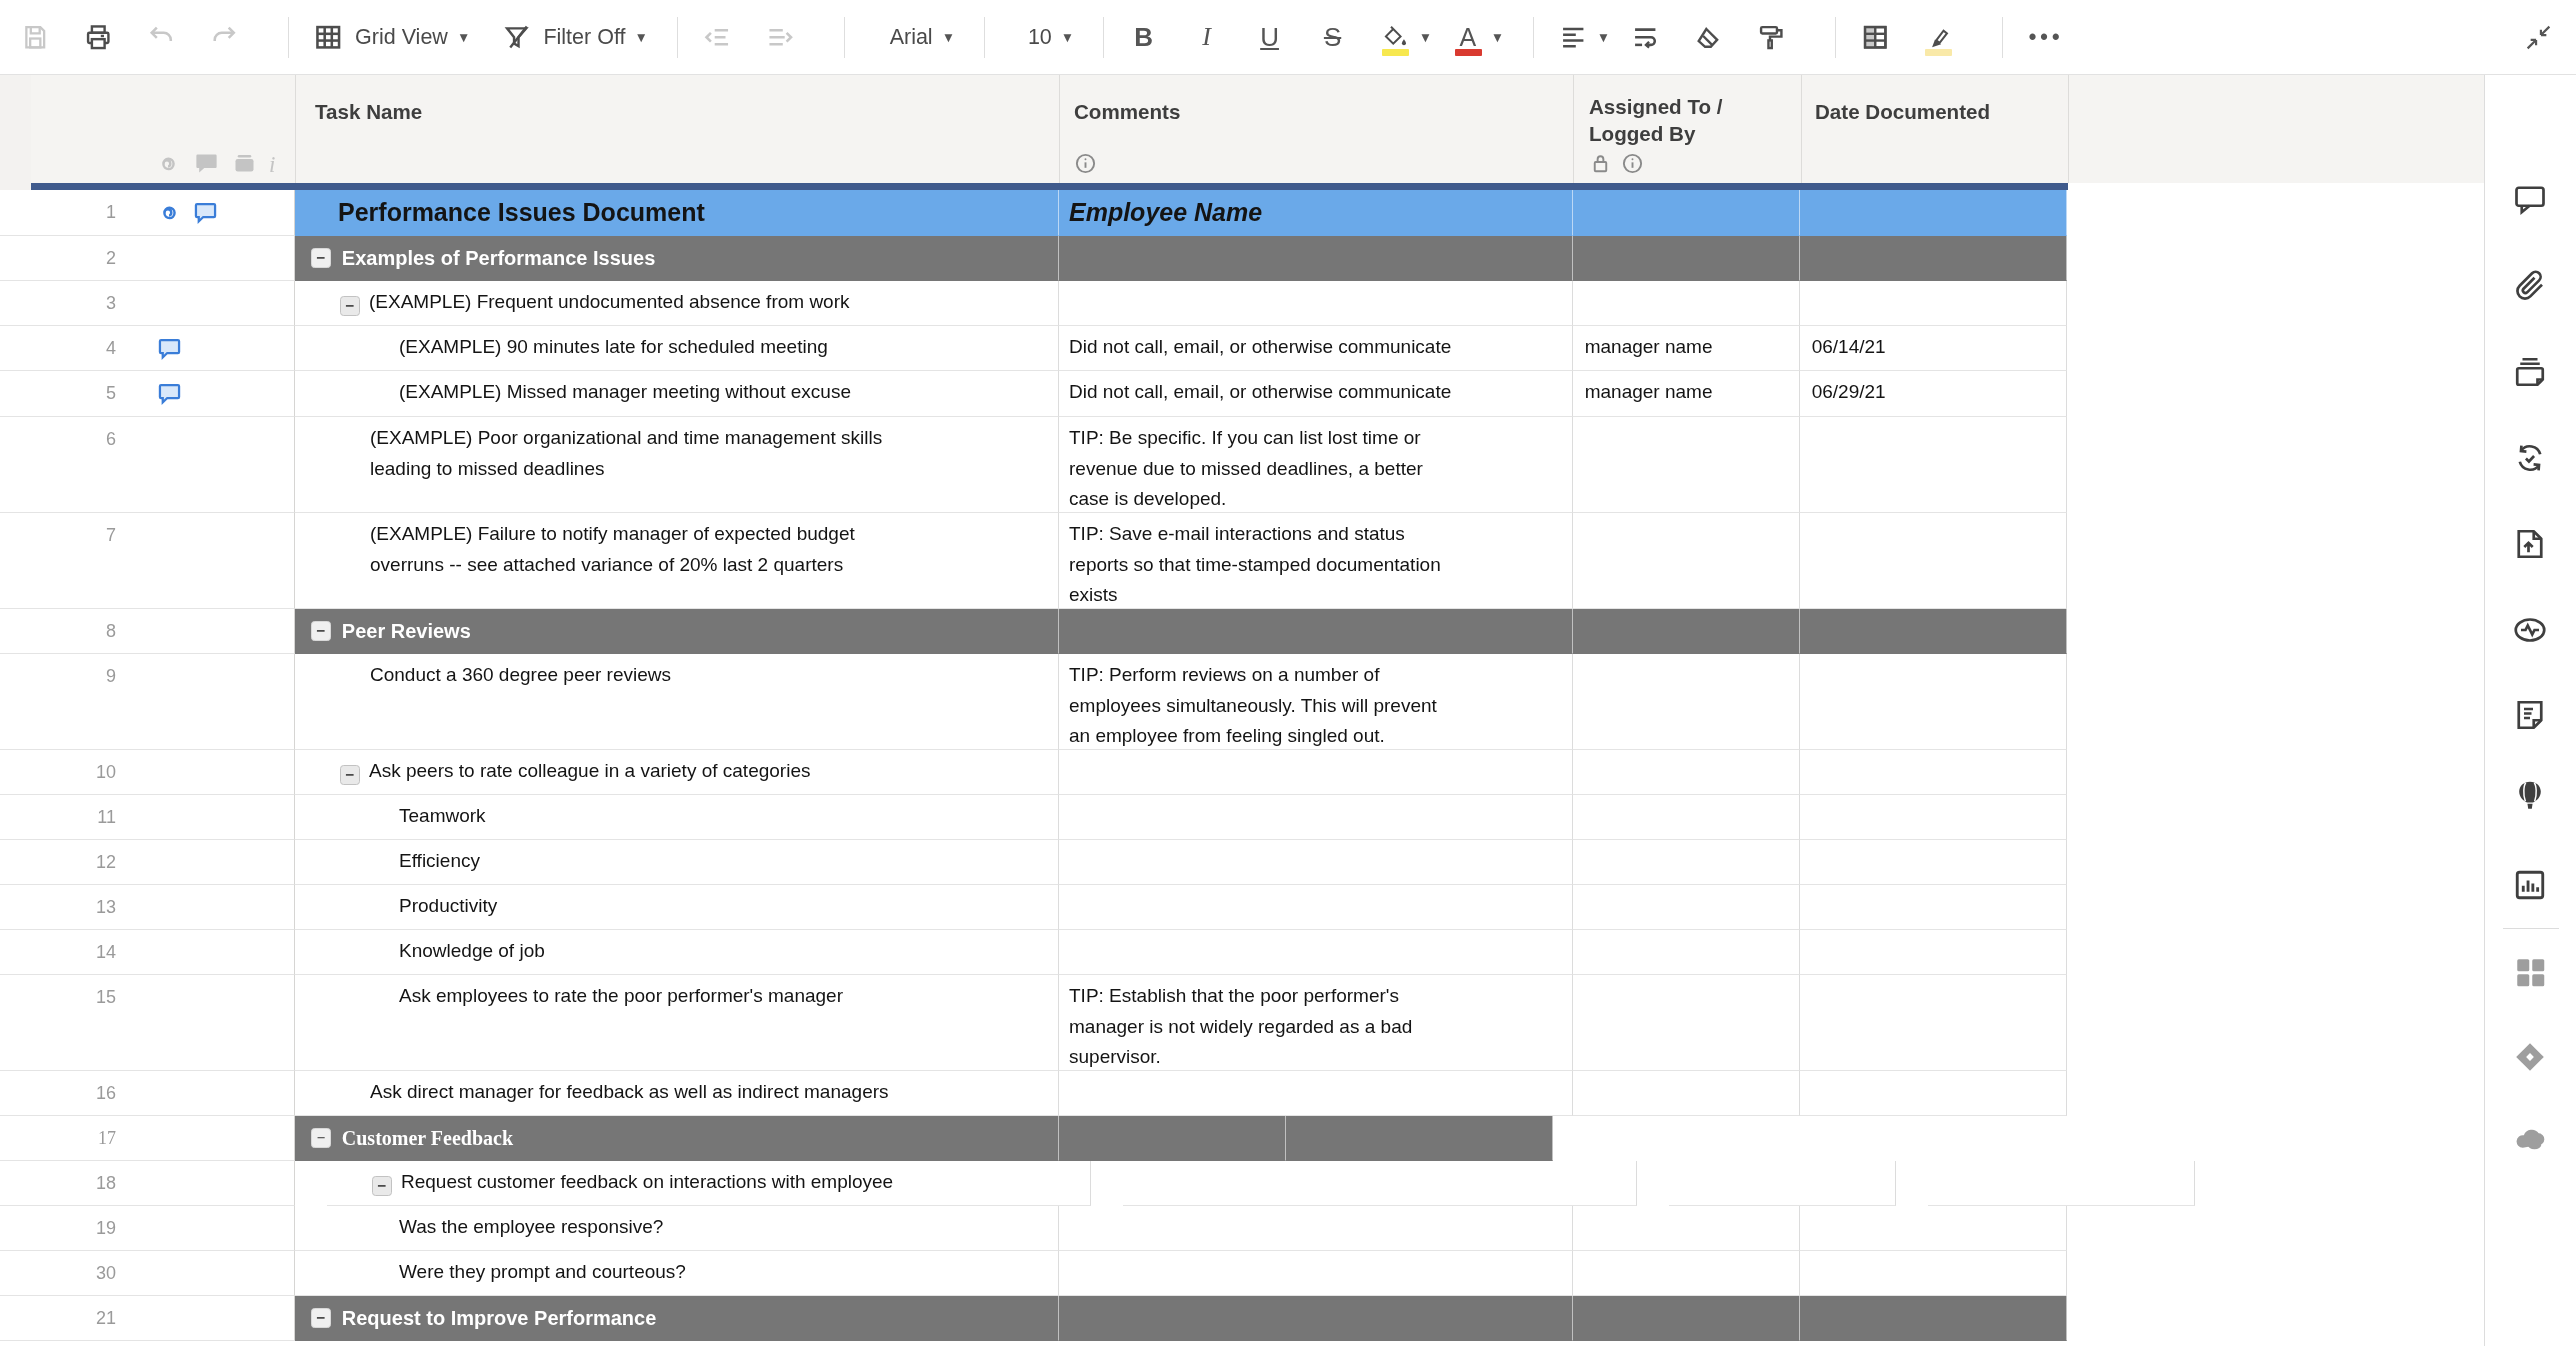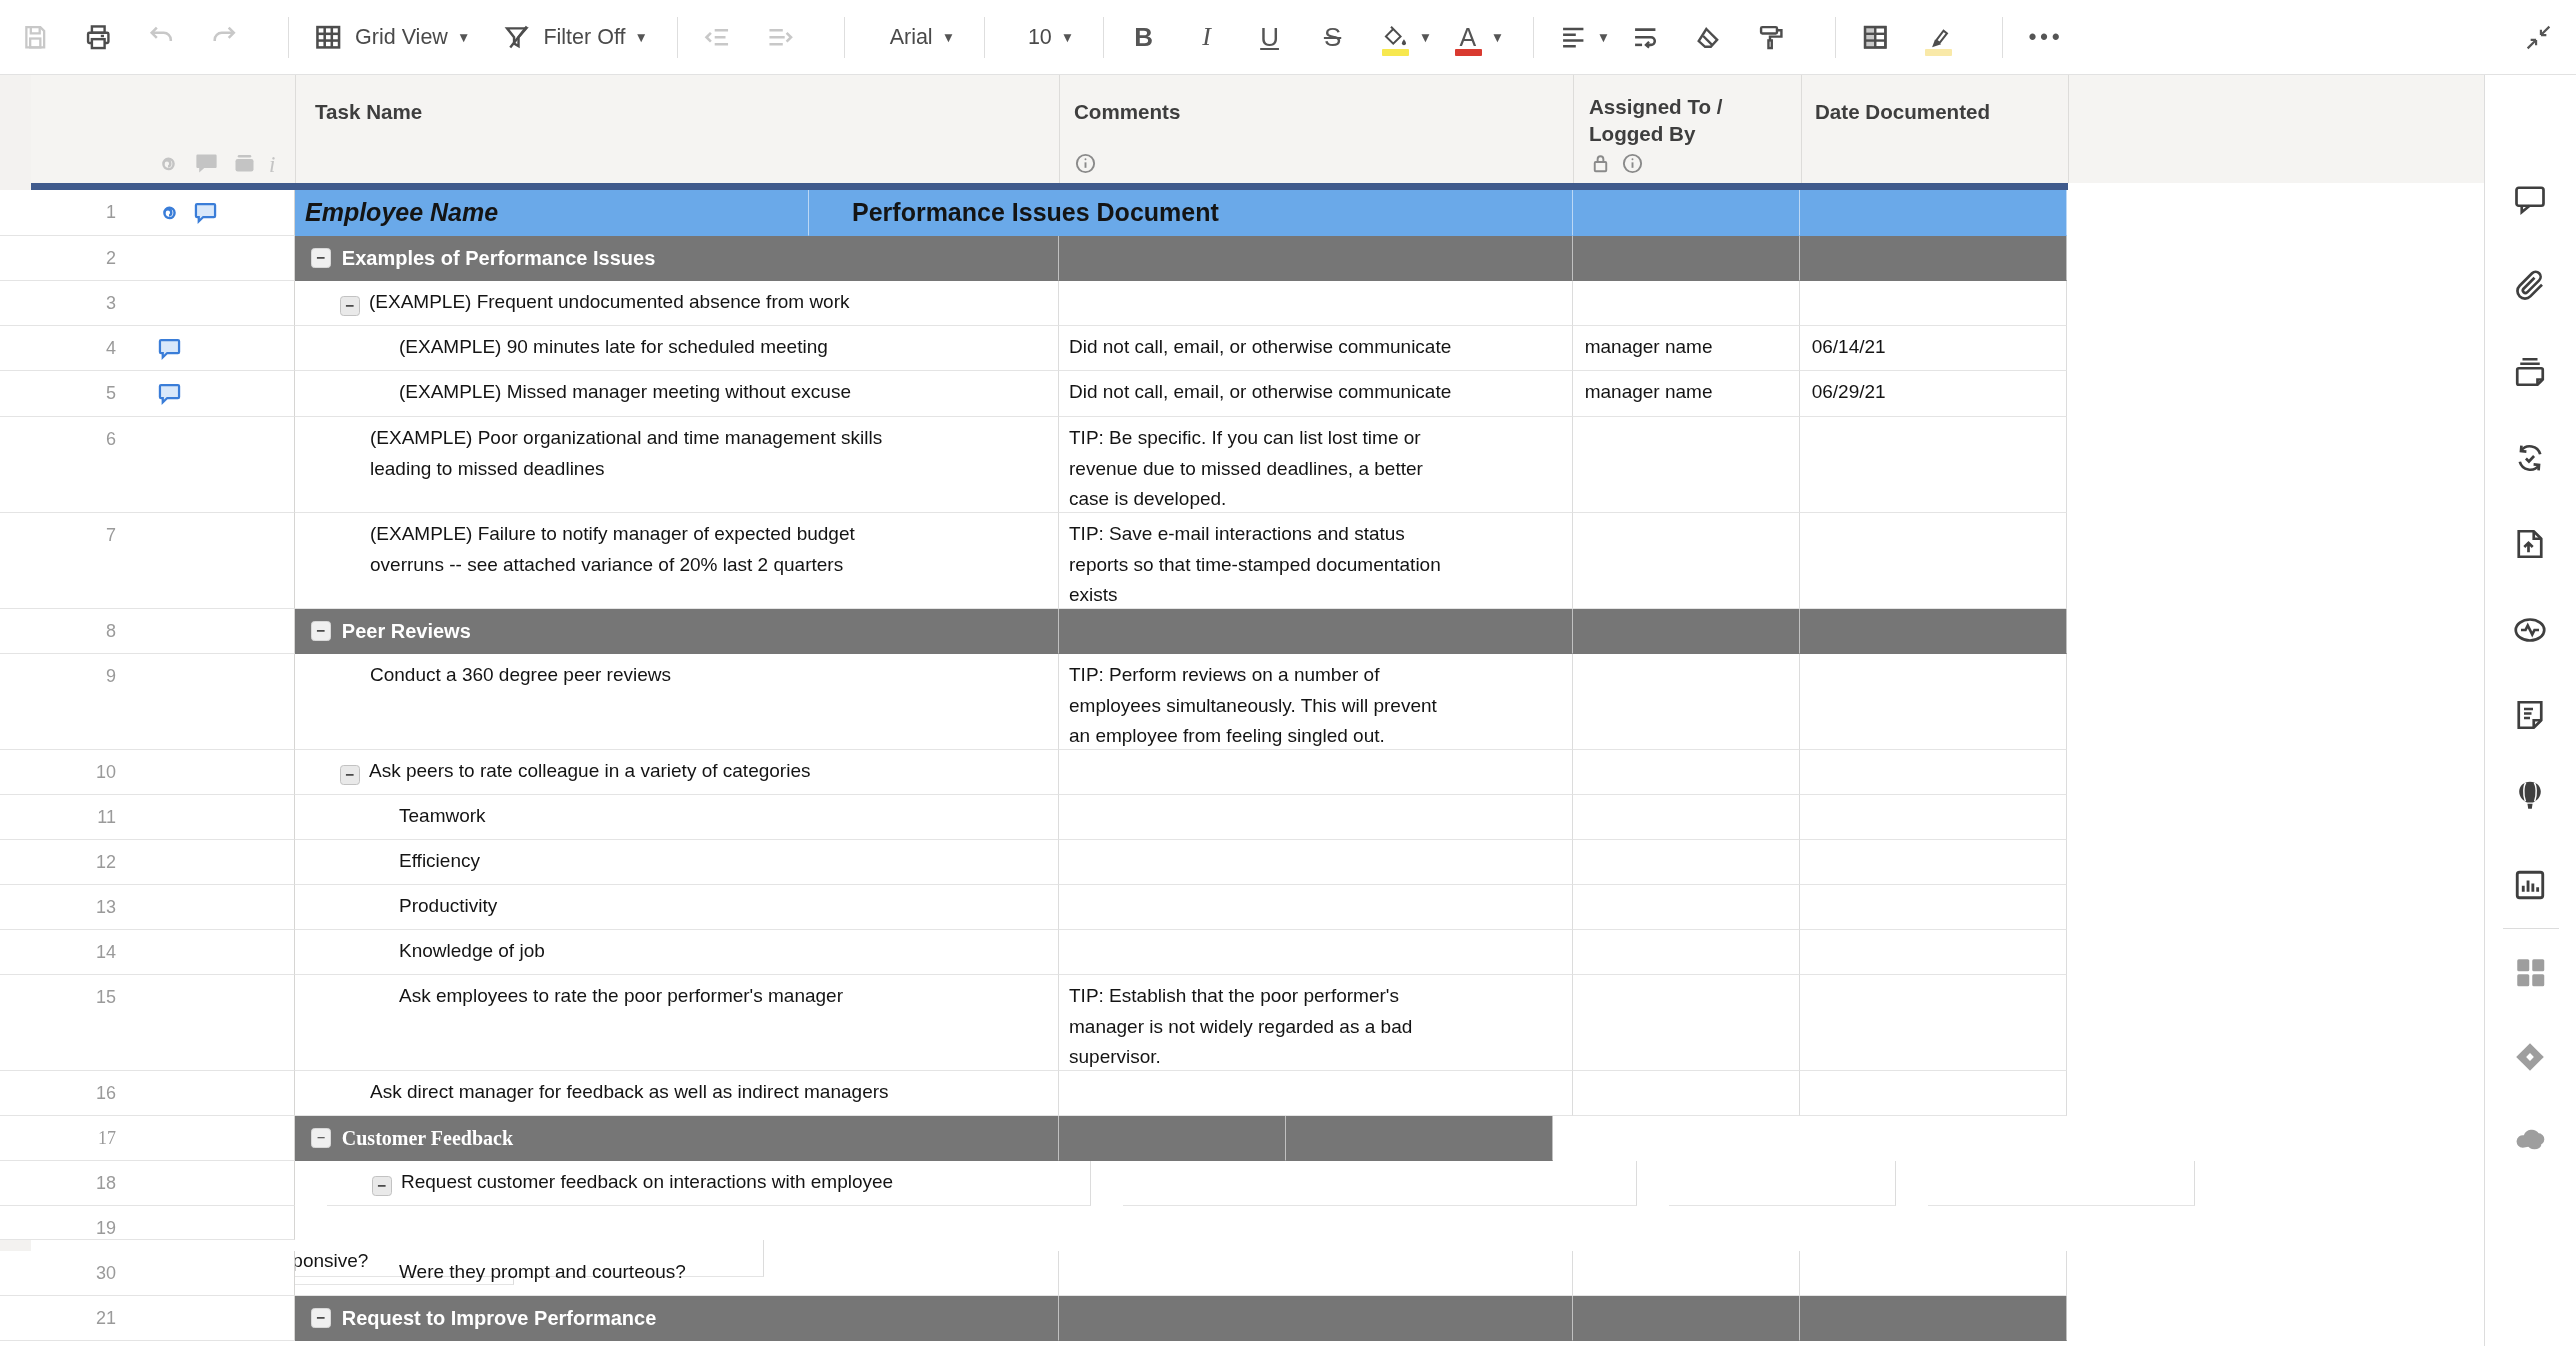--- a/index.html
+++ b/index.html
@@ -286,22 +286,22 @@
                 <path d="M7.5 12.5a4.5 4.5 0 1 1 9-.3c0 2.9-2 4.8-4.5 4.8s-4.5-1.9-4.5-4.5c0-2 1.4-3.3 3.1-3.3 1.7 0 3 1.3 3 3.1 0 1.4-.9 2.3-2 2.3"></path>
               </svg>
             </span>
             <span class="gic">
               <svg viewBox="0 0 24 24" fill="#d9e8fa" stroke="currentColor" stroke-width="2">
                 <path d="M4.5 4.5h15a1 1 0 0 1 1 1v9.5a1 1 0 0 1-1 1H10l-4 3.8v-3.8H4.5a1 1 0 0 1-1-1V5.5a1 1 0 0 1 1-1z"></path>
               </svg>
             </span>
           </div>
         </div>
+        <div class="cell task lv0"><span class="taskline">Performance Issues Document</span></div>
         <div class="cell comments">Employee Name</div>
-        <div class="cell task lv0"><span class="taskline">Performance Issues Document</span></div>
         <div class="cell assigned"></div>
         <div class="cell date"></div>
       </div>
       <div class="row section" style="height: 45px;">
         <div class="gutter">
           <div class="rownum">2</div>
         </div>
         <div class="cell task lvsec"><span class="minus">−</span><span class="taskline">Examples of Performance Issues</span></div>
         <div class="cell comments"></div>
         <div class="cell assigned"></div>
@@ -467,21 +467,21 @@
       </div>
       <div class="row item" style="height: 45px; gap: 32px;">
         <div class="gutter">
           <div class="rownum">18</div>
         </div>
         <div class="cell task lv2b"><span class="minus">−</span><span class="taskline">Request customer feedback on interactions with employee</span></div>
         <div class="cell comments"></div>
         <div class="cell assigned"></div>
         <div class="cell date"></div>
       </div>
-      <div class="row item" style="height: 45px; flex-direction: column;">
+      <div class="row item" style="height: 45px;">
         <div class="gutter">
           <div class="rownum">19</div>
         </div>
         <div class="cell task lv3"><span class="taskline">Was the employee responsive?</span></div>
         <div class="cell comments"></div>
         <div class="cell assigned"></div>
         <div class="cell date"></div>
       </div>
       <div class="row item" style="height: 45px;">
         <div class="gutter">

